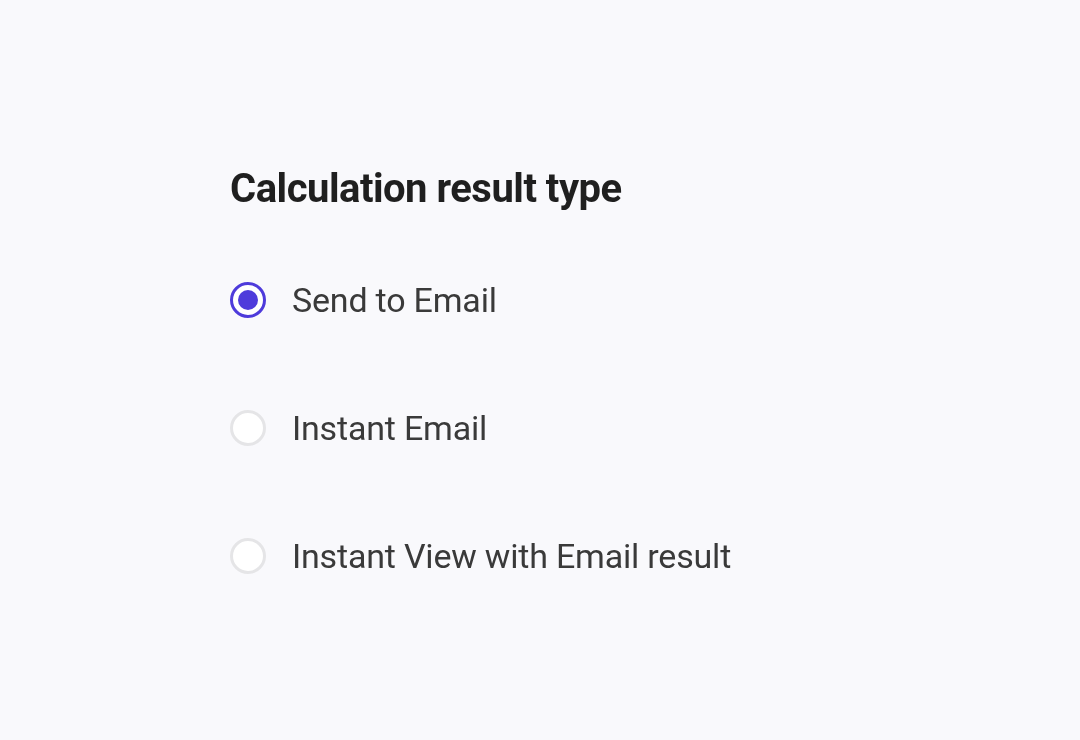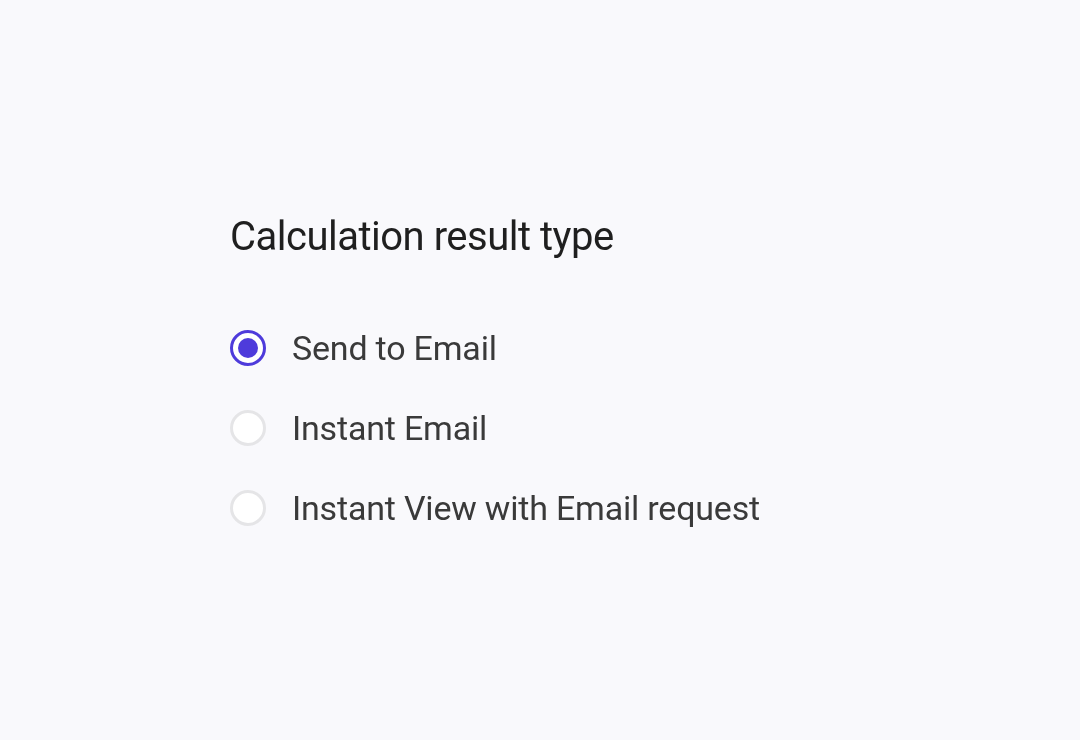--- a/index.html
+++ b/index.html
@@ -13,29 +13,29 @@
       background: #F9F9FC;
       font-family: -apple-system, BlinkMacSystemFont, "Segoe UI", Roboto, "Helvetica Neue", Arial, sans-serif;
       display: flex;
       flex-direction: column;
       justify-content: center;
       padding-left: 230px;
       border-radius: 24px;
     }
     .heading {
       font-size: 40px;
-      font-weight: 400;
+      font-weight: 700;
       color: #1F1F1F;
       letter-spacing: -0.5px;
       margin-bottom: 68px;
     }
     .radio-group {
       display: flex;
       flex-direction: column;
-      gap: 40px;
+      gap: 88px;
     }
     .radio-option {
       display: flex;
       align-items: center;
       gap: 26px;
       cursor: pointer;
     }
     .radio-circle {
       width: 36px;
       height: 36px;
@@ -85,16 +85,16 @@
     <span class="radio-circle">
       
     </span>
     <span class="radio-label">Instant Email</span>
   </div>
 
   <div class="radio-option">
     <span class="radio-circle">
       
     </span>
-    <span class="radio-label">Instant View with Email request</span>
+    <span class="radio-label">Instant View with Email result</span>
   </div>
 
 </div>
 
 </body></html>

